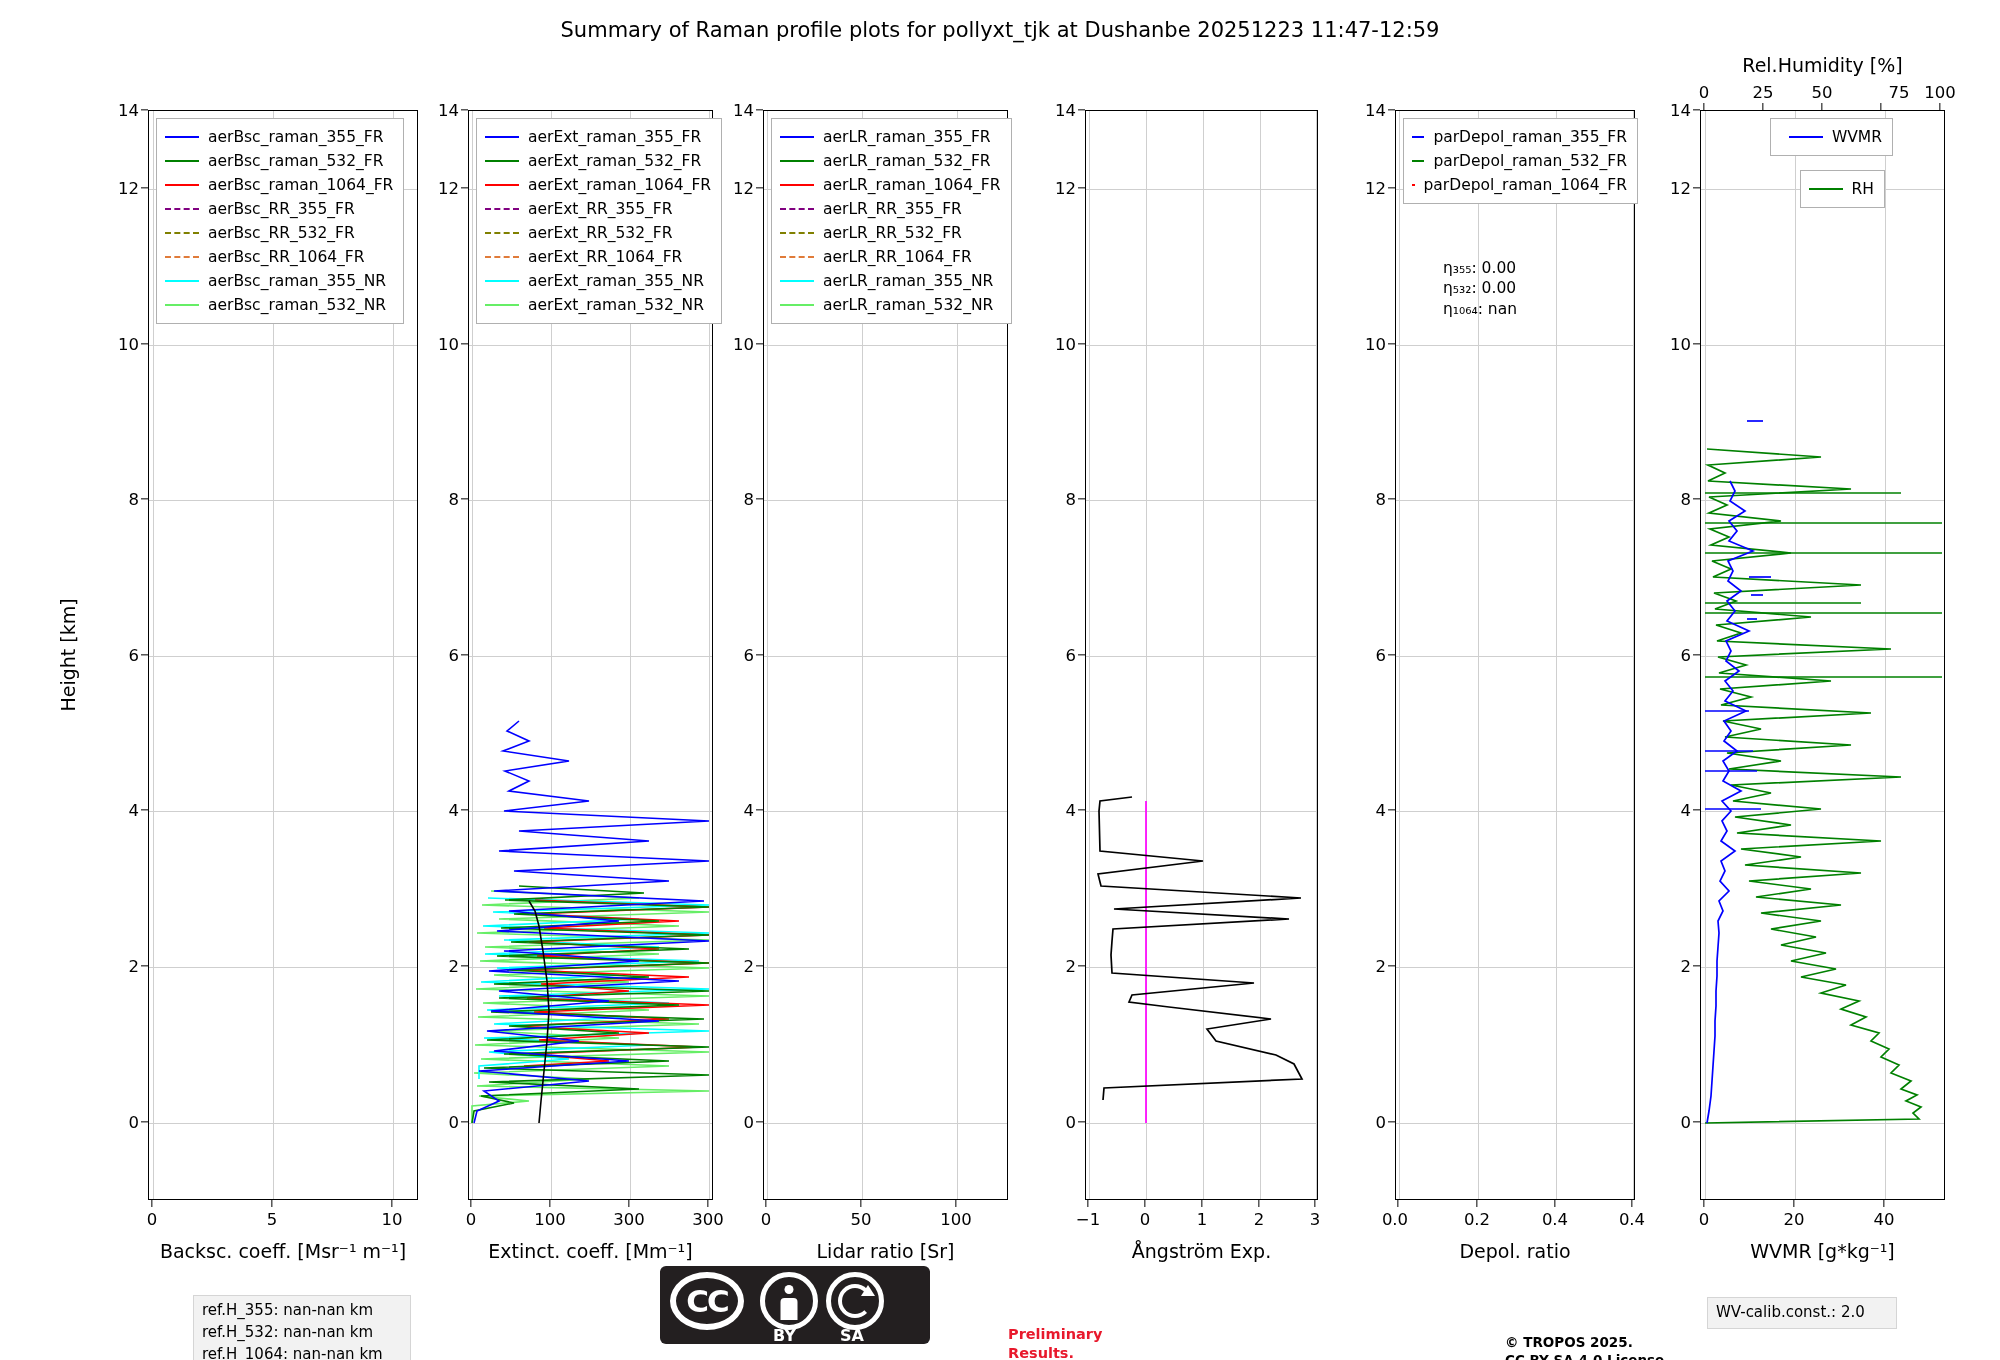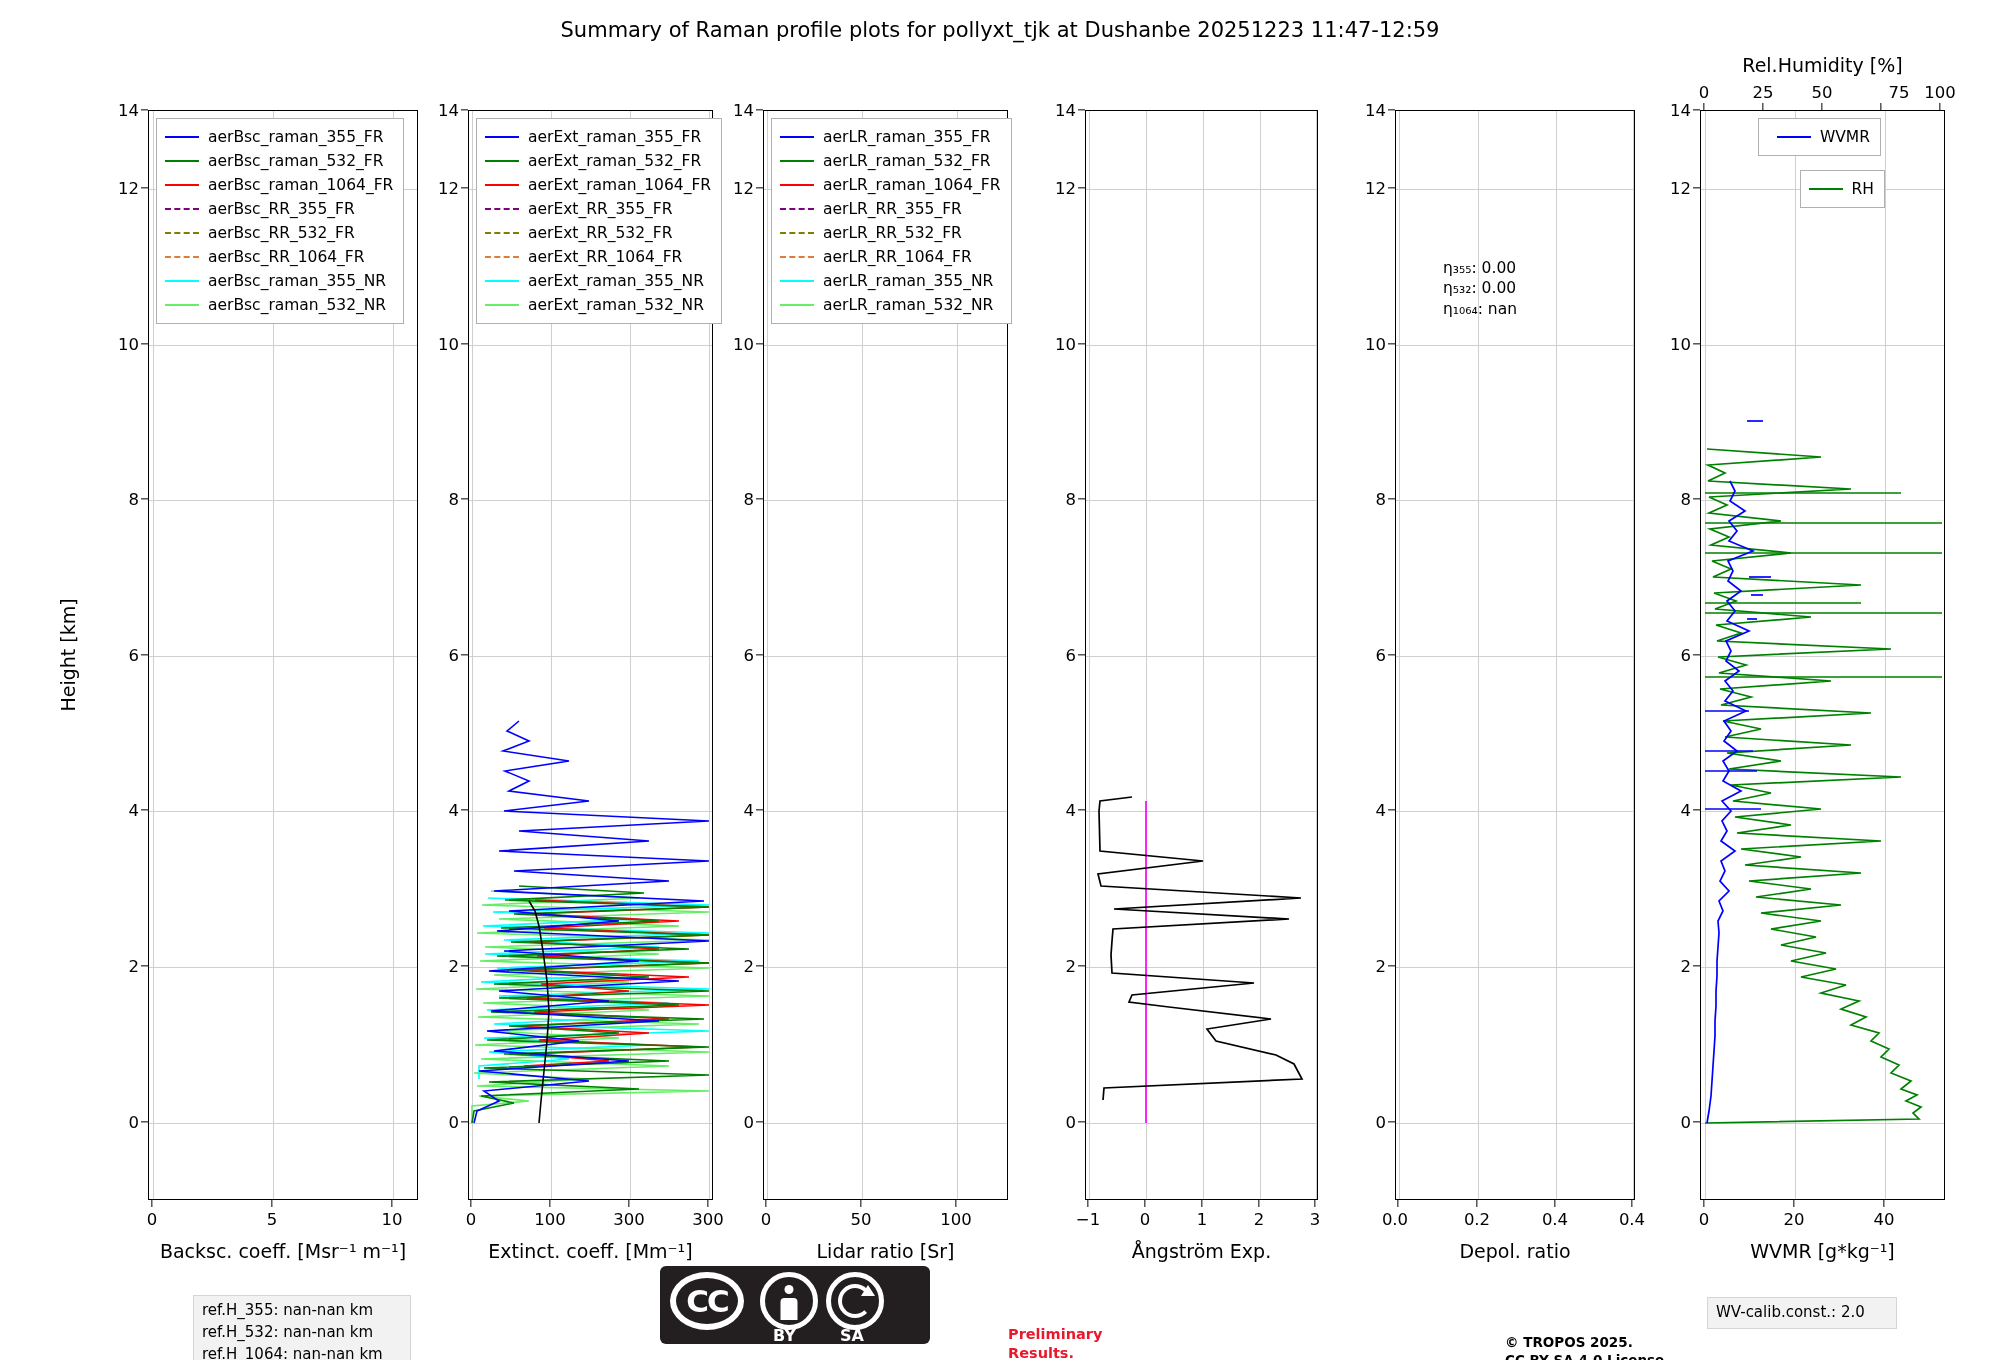--- a/index.html
+++ b/index.html
@@ -354,20 +354,34 @@
     <div class="ytick" style="top:0px;">14</div>
   <div class="xtickmark" style="left:3px;"></div>
     <div class="xtick" style="left:0;">0.0</div>
   <div class="xtickmark" style="left:82px;"></div>
     <div class="xtick" style="left:82px;">0.2</div>
   <div class="xtickmark" style="left:160px;"></div>
     <div class="xtick" style="left:160px;">0.4</div>
   <div class="xtickmark" style="left:237px;"></div>
     <div class="xtick" style="left:237px;">0.4</div>
   <div class="xlabel">Depol. ratio</div>
+  <div class="legend" style="width:215px;">
+    <div class="row">
+        <span class="swatch" style="border-top-color:#0000ff;"></span>
+        <span>parDepol_raman_355_FR</span>
+      </div>
+    <div class="row">
+        <span class="swatch" style="border-top-color:#008000;"></span>
+        <span>parDepol_raman_532_FR</span>
+      </div>
+    <div class="row">
+        <span class="swatch" style="border-top-color:#ff0000;"></span>
+        <span>parDepol_raman_1064_FR</span>
+      </div>
+  </div>
 </div>
 
 <div class="panel" style="left:1700px;width:245px;">
   <div class="plotbox">
     <div class="grid-v" style="left:4px;"></div>
     <div class="grid-v" style="left:94px;"></div>
     <div class="grid-v" style="left:184px;"></div>
     <div class="grid-h" style="top:1012px;"></div>
     <div class="grid-h" style="top:856px;"></div>
     <div class="grid-h" style="top:700px;"></div>
@@ -423,21 +437,21 @@
   <div class="xtickmark-top" style="left:63px;"></div>
     <div class="xtick-top" style="left:63px;">25</div>
   <div class="xtickmark-top" style="left:122px;"></div>
     <div class="xtick-top" style="left:122px;">50</div>
   <div class="xtickmark-top" style="left:181px;"></div>
     <div class="xtick-top" style="left:199px;">75</div>
   <div class="xtickmark-top" style="left:240px;"></div>
     <div class="xtick-top" style="left:240px;">100</div>
   <div class="xlabel">WVMR [g*kg⁻¹]</div>
   <div class="toplabel">Rel.Humidity [%]</div>
-  <div class="legend legend-r" style="left:auto;right:64px;top:8px;padding-left:18px;">
+  <div class="legend legend-r" style="left:auto;right:52px;top:8px;padding-left:18px;">
     <div class="row">
         <span class="swatch" style="border-top-color:#0000ff;"></span>
         <span>WVMR</span>
       </div>
   </div>
   <div class="legend legend-r" style="left:auto;right:60px;top:60px;">
     <div class="row">
         <span class="swatch" style="border-top-color:#008000;"></span>
         <span>RH</span>
       </div>

